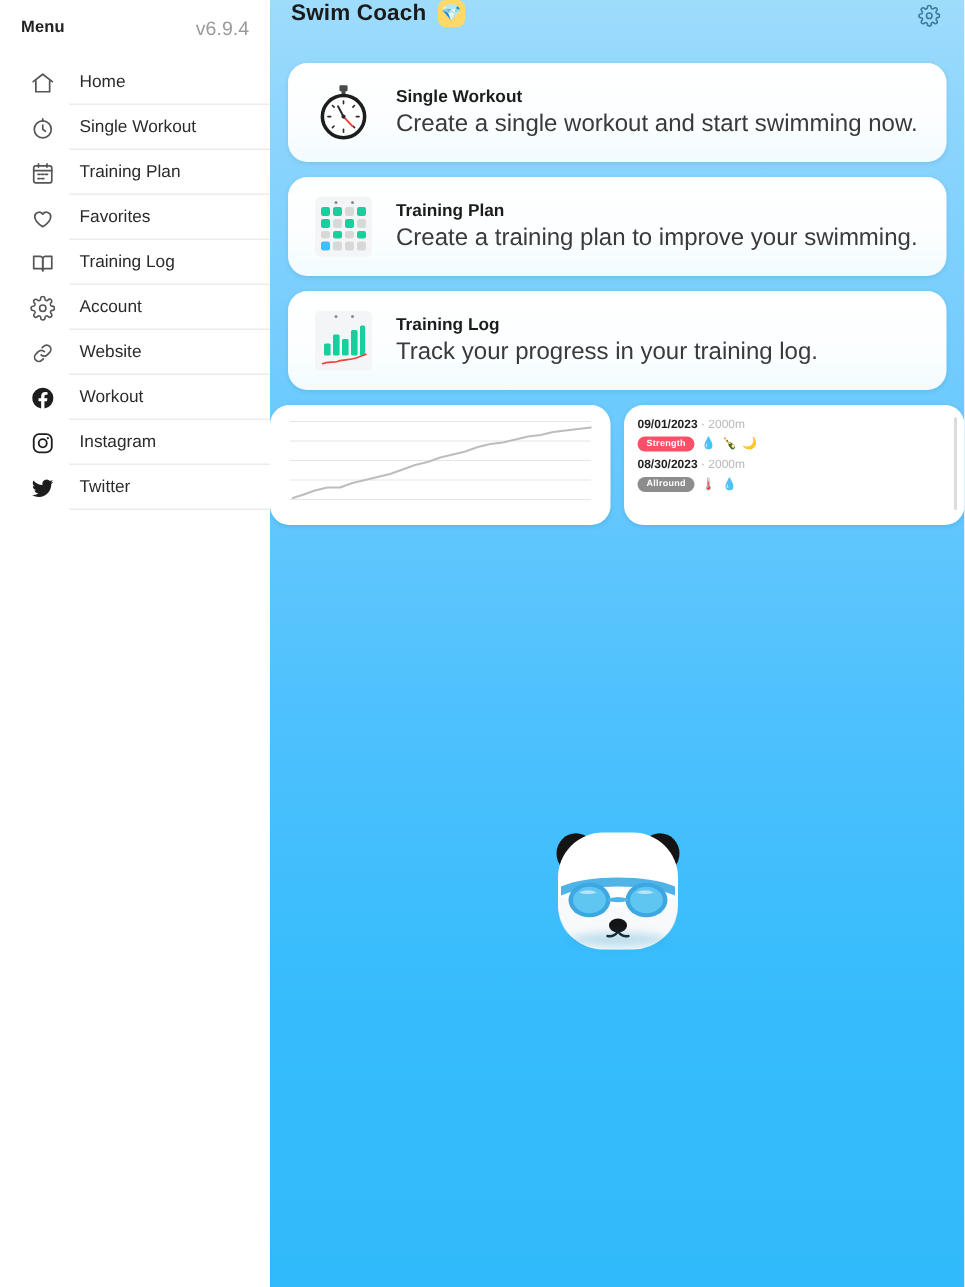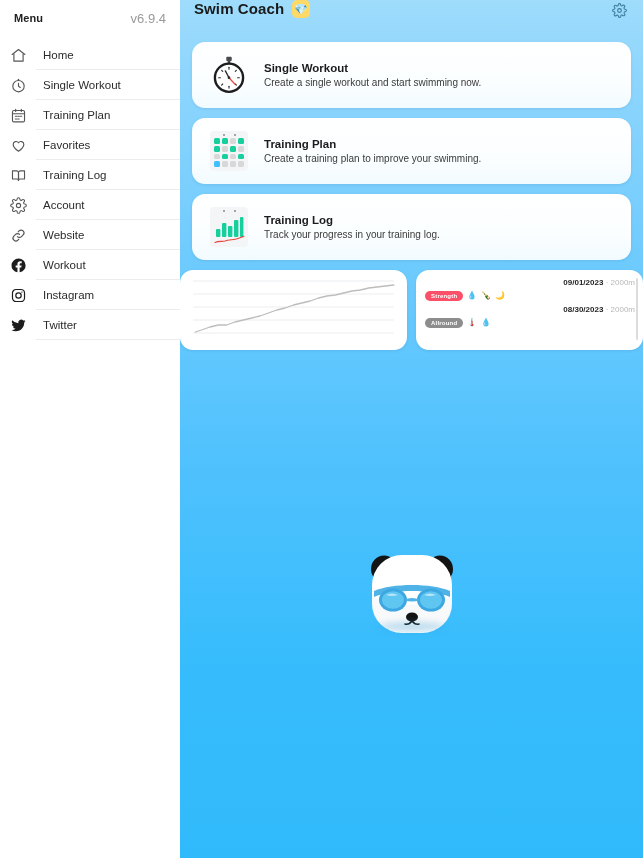--- a/index.html
+++ b/index.html
@@ -25,21 +25,21 @@
     justify-content: space-between;
   }
   .sidebar-title {
     font-size: 11px; font-weight: 700; color: #222; letter-spacing: .1px;
   }
   .sidebar-version { font-size: 13px; color: #9a9a9a; font-weight: 400; }
   .nav { margin-top: 4px; padding-left: 0; }
   .nav-item {
     display: flex; align-items: center;
     height: 30px;
-    padding-left: 10px;
+    padding-left: 20px;
     position: relative;
     cursor: pointer;
   }
   .nav-icon {
     width: 26px; flex: 0 0 26px;
     display: flex; align-items: center; justify-content: flex-start;
     color: #555;
   }
   .nav-icon svg { display: block; }
   .nav-label {
@@ -92,41 +92,41 @@
     margin-bottom: 10px;
     box-shadow: 0 1px 3px rgba(0,60,90,.10);
   }
   .card-icon {
     width: 42px; height: 42px; flex: 0 0 42px;
     display: flex; align-items: center; justify-content: center;
     margin-right: 14px;
   }
   .card-text { display: flex; flex-direction: column; justify-content: center; }
   .card-title { font-size: 11.5px; font-weight: 700; color: #1c1c1c; margin-bottom: 3px; }
-  .card-sub { font-size: 10px; color: #3a3a3a; }
+  .card-sub { font-size: 16px; color: #3a3a3a; }
 
   
   .tile {
     width: 38px; height: 40px;
     background: #f4f5f6; border-radius: 4px;
     position: relative;
     display: block;
   }
   .grid-icon { padding: 7px 4px 4px 4px; display: grid;
     grid-template-columns: repeat(4, 1fr); grid-template-rows: repeat(4, 1fr);
     gap: 2px; width: 38px; height: 40px; }
   .gc { border-radius: 1.5px; background: #d8d8d8; }
   .gc.g { background: #17cf9c; }
   .gc.b { background: #3fc0fb; }
   .tile-dots { position: absolute; top: 3px; left: 0; width: 100%;
     display: flex; justify-content: center; gap: 9px; }
   .tile-dot { width: 2px; height: 2px; background: #8a8a8a; border-radius: 50%; }
 
   
-  .widgets { display: flex; padding: 0 0; gap: 9px; text-align: right; }
+  .widgets { display: flex; padding: 0 0; gap: 9px; }
   .widget {
     background: #ffffff;
     border-radius: 13px;
     height: 80px;
     box-shadow: 0 1px 3px rgba(0,60,90,.10);
     overflow: hidden;
   }
   .widget.chart { flex: 1 1 50%; padding: 7px 9px; }
   .widget.loglist { flex: 1 1 50%; padding: 7px 8px 5px 9px; position: relative; }
 

